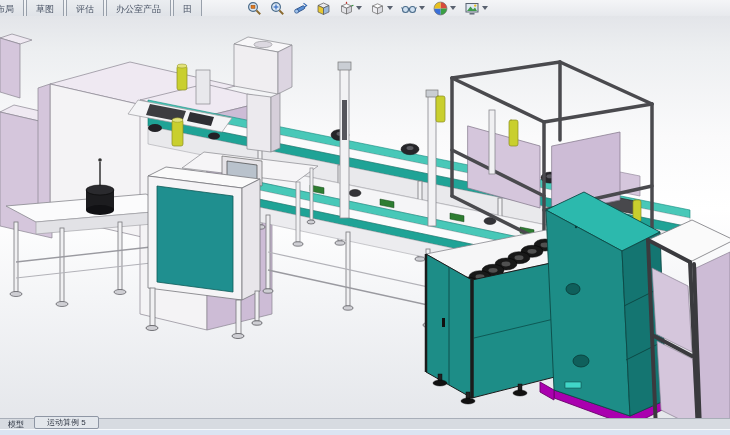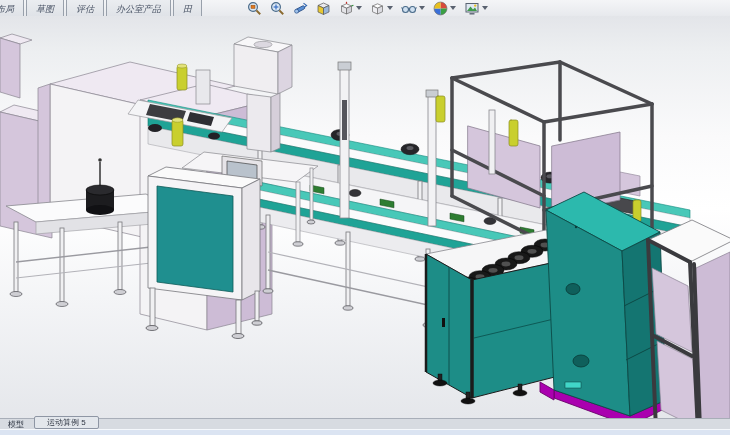--- a/index.html
+++ b/index.html
@@ -1,21 +1,21 @@
 <!DOCTYPE html>
 <html style="--c-tealTop: #2cb9ad; --c-tealFace: #1d8d87; --c-tealDark: #147571; --c-tealPanel: #1f8f8f; --c-beltTeal: #48c8b8; --c-beltTealEdge: #1fa396; --c-lavender: #d5c6dc; --c-lavenderLight: #efe9f2; --c-lavenderDeep: #cdbcd6; --c-boxWhite: #f4f3f5; --c-magenta: #aa00af; --c-yellow: #c9cf2e; --c-frameDark: #4a4a4e; --c-statusBar: #dbe4f2; --c-tabBarBg: #d7dbe1;"><head>
 <meta charset="utf-8">
 <style>
   html,body{margin:0;padding:0;}
   .app{position:relative;width:730px;height:435px;overflow:hidden;
        font-family:"Liberation Sans",sans-serif;background:#eef0f3;
        -webkit-user-select:none;user-select:none;}
   
   .topbar{position:absolute;left:0;top:0;width:730px;height:16px;
-          background:linear-gradient(180deg,#f4f5f7,#e7e9ed);overflow:hidden;font-style:italic;}
+          background:linear-gradient(180deg,#f4f5f7,#e7e9ed);overflow:hidden;}
   .cmdtabs{position:absolute;left:-14px;top:-6px;display:flex;gap:2px;}
   .cmdtab{height:22px;padding:8px 9px 0 9px;font-size:9px;color:#47506033;
           color:#4a5466;background:linear-gradient(180deg,#eef0f3,#d9dde3);
           border:1px solid #98a0ab;border-radius:2px 2px 0 0;white-space:nowrap;}
   .hud{position:absolute;left:246px;top:0;height:16px;display:flex;align-items:center;gap:6px;}
   .tool{display:flex;align-items:center;gap:1px;height:16px;padding:0 1px;background:transparent;border:0;cursor:default;}
   .tool svg{display:block;}
   .caret{width:0;height:0;border-left:3px solid transparent;border-right:3px solid transparent;
          border-top:4px solid #5a6270;margin-left:1px;}
   

